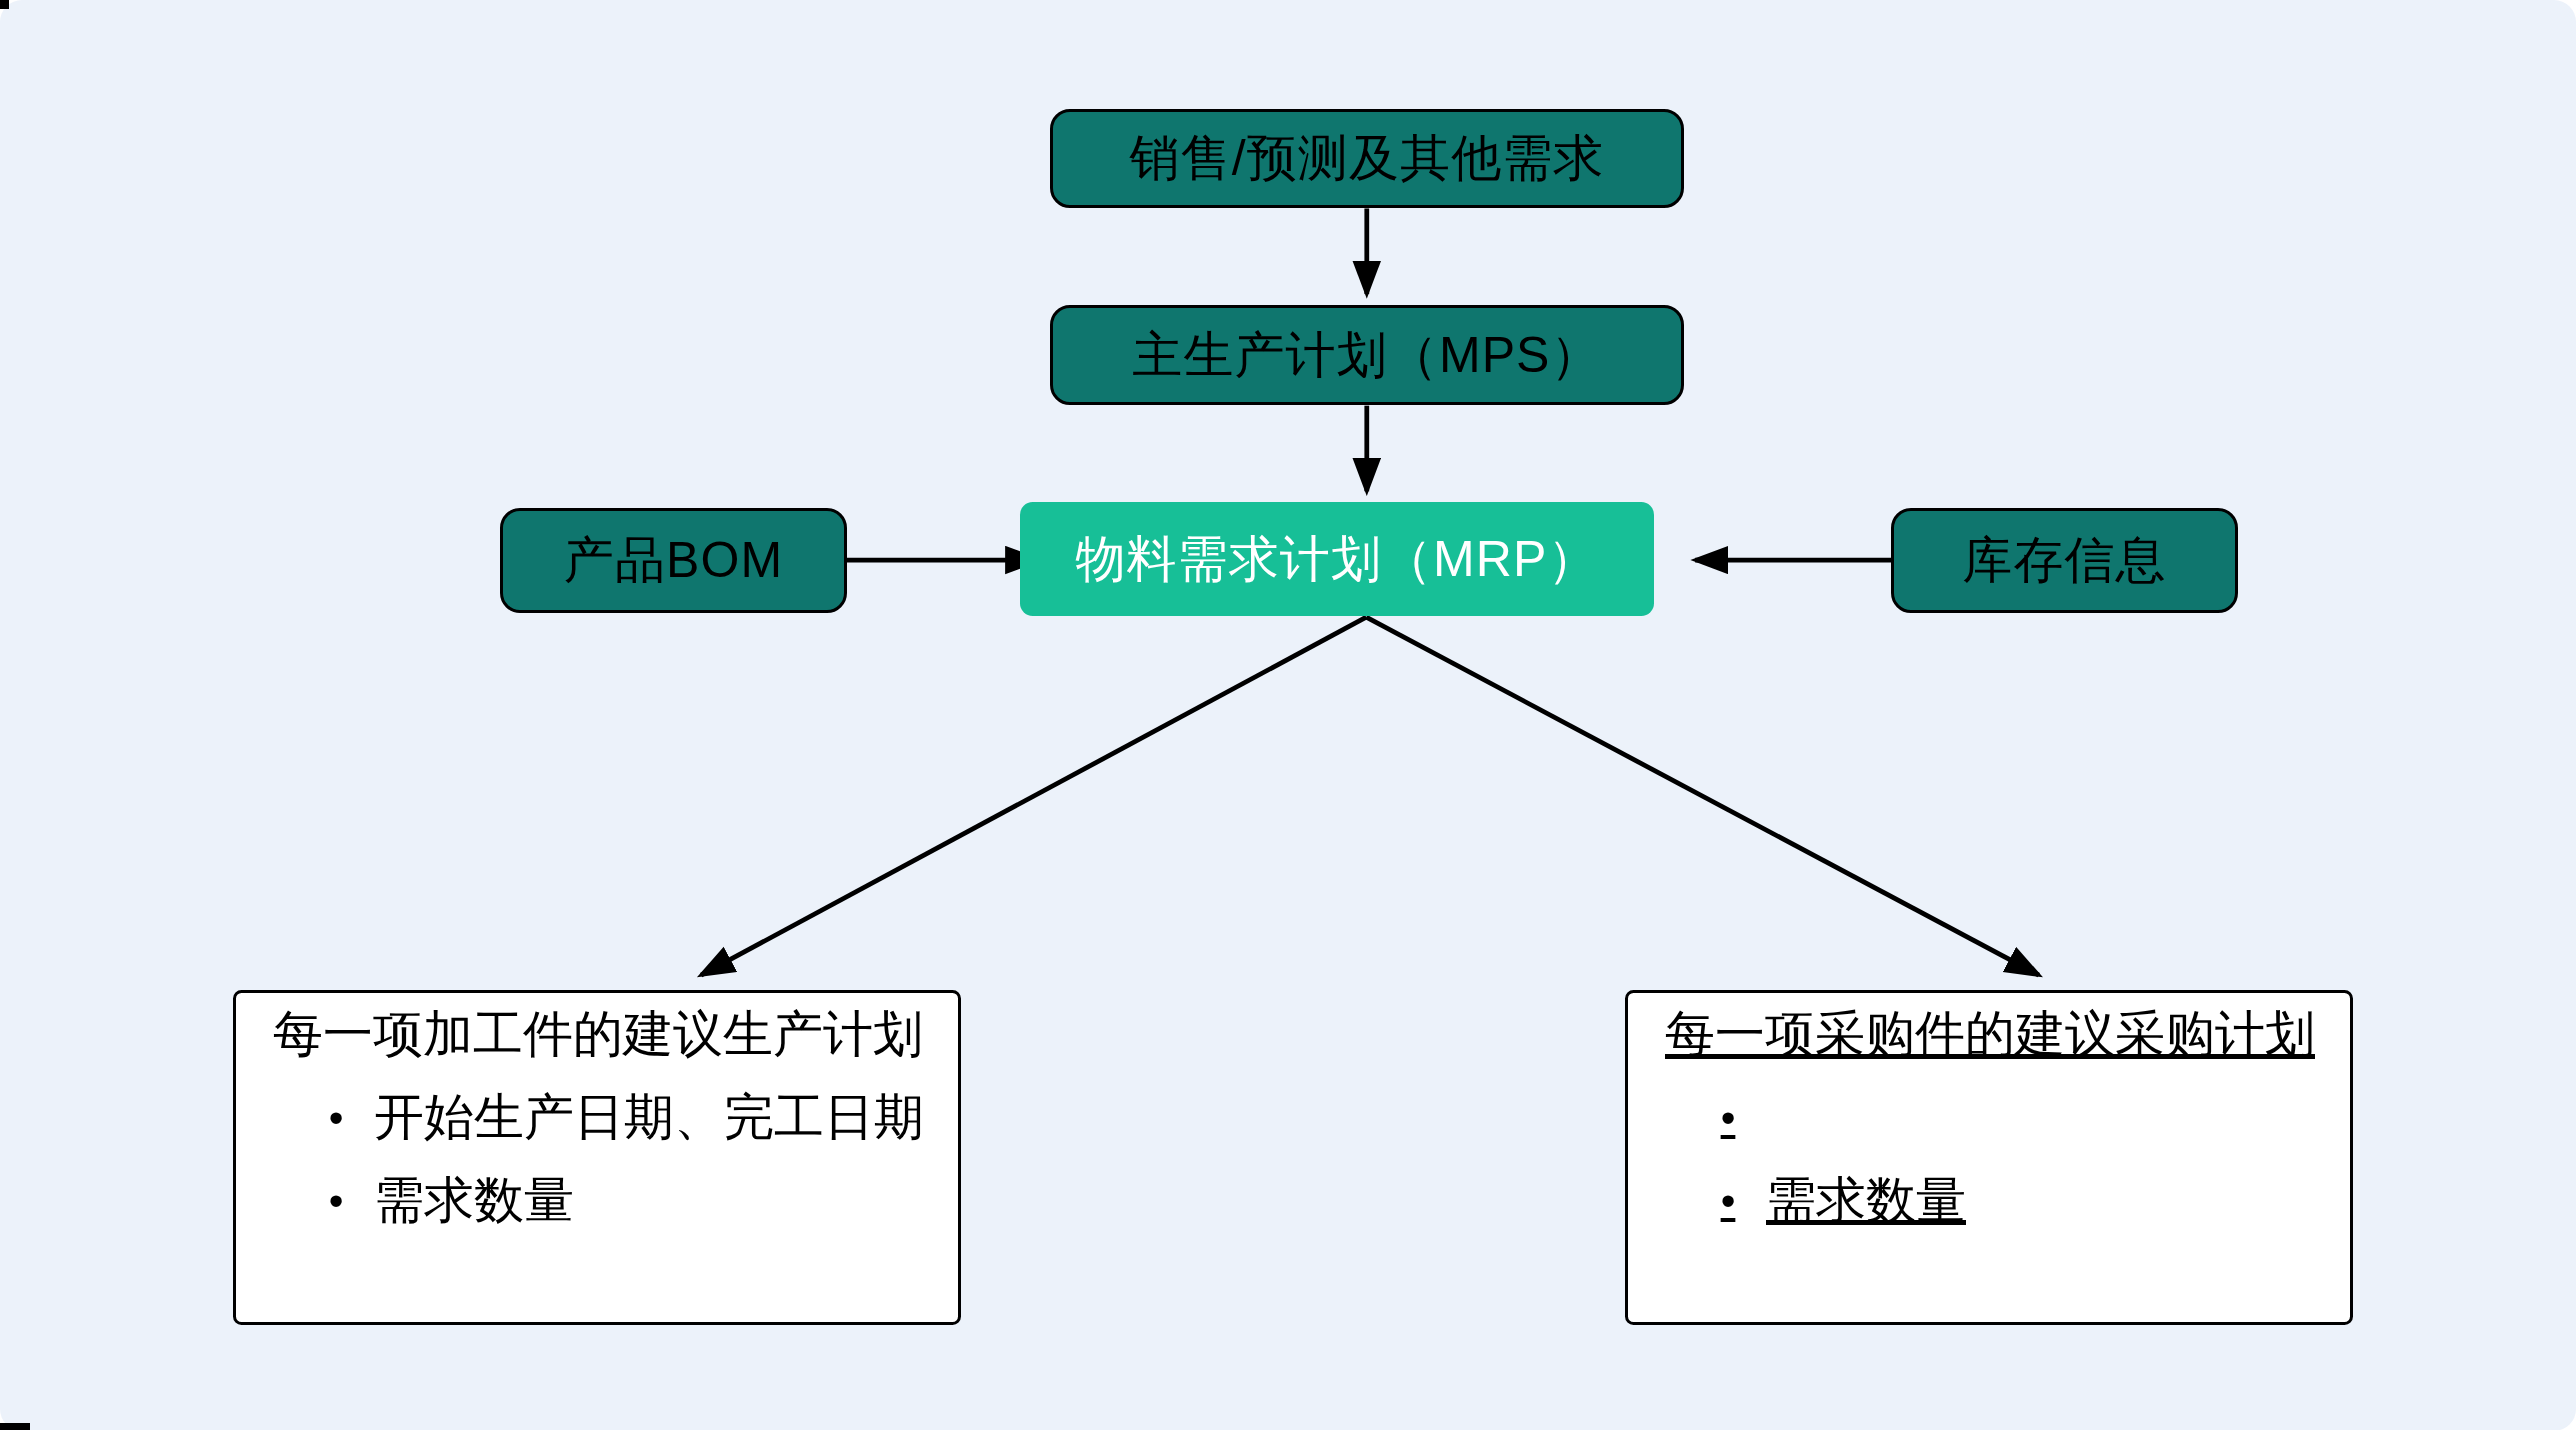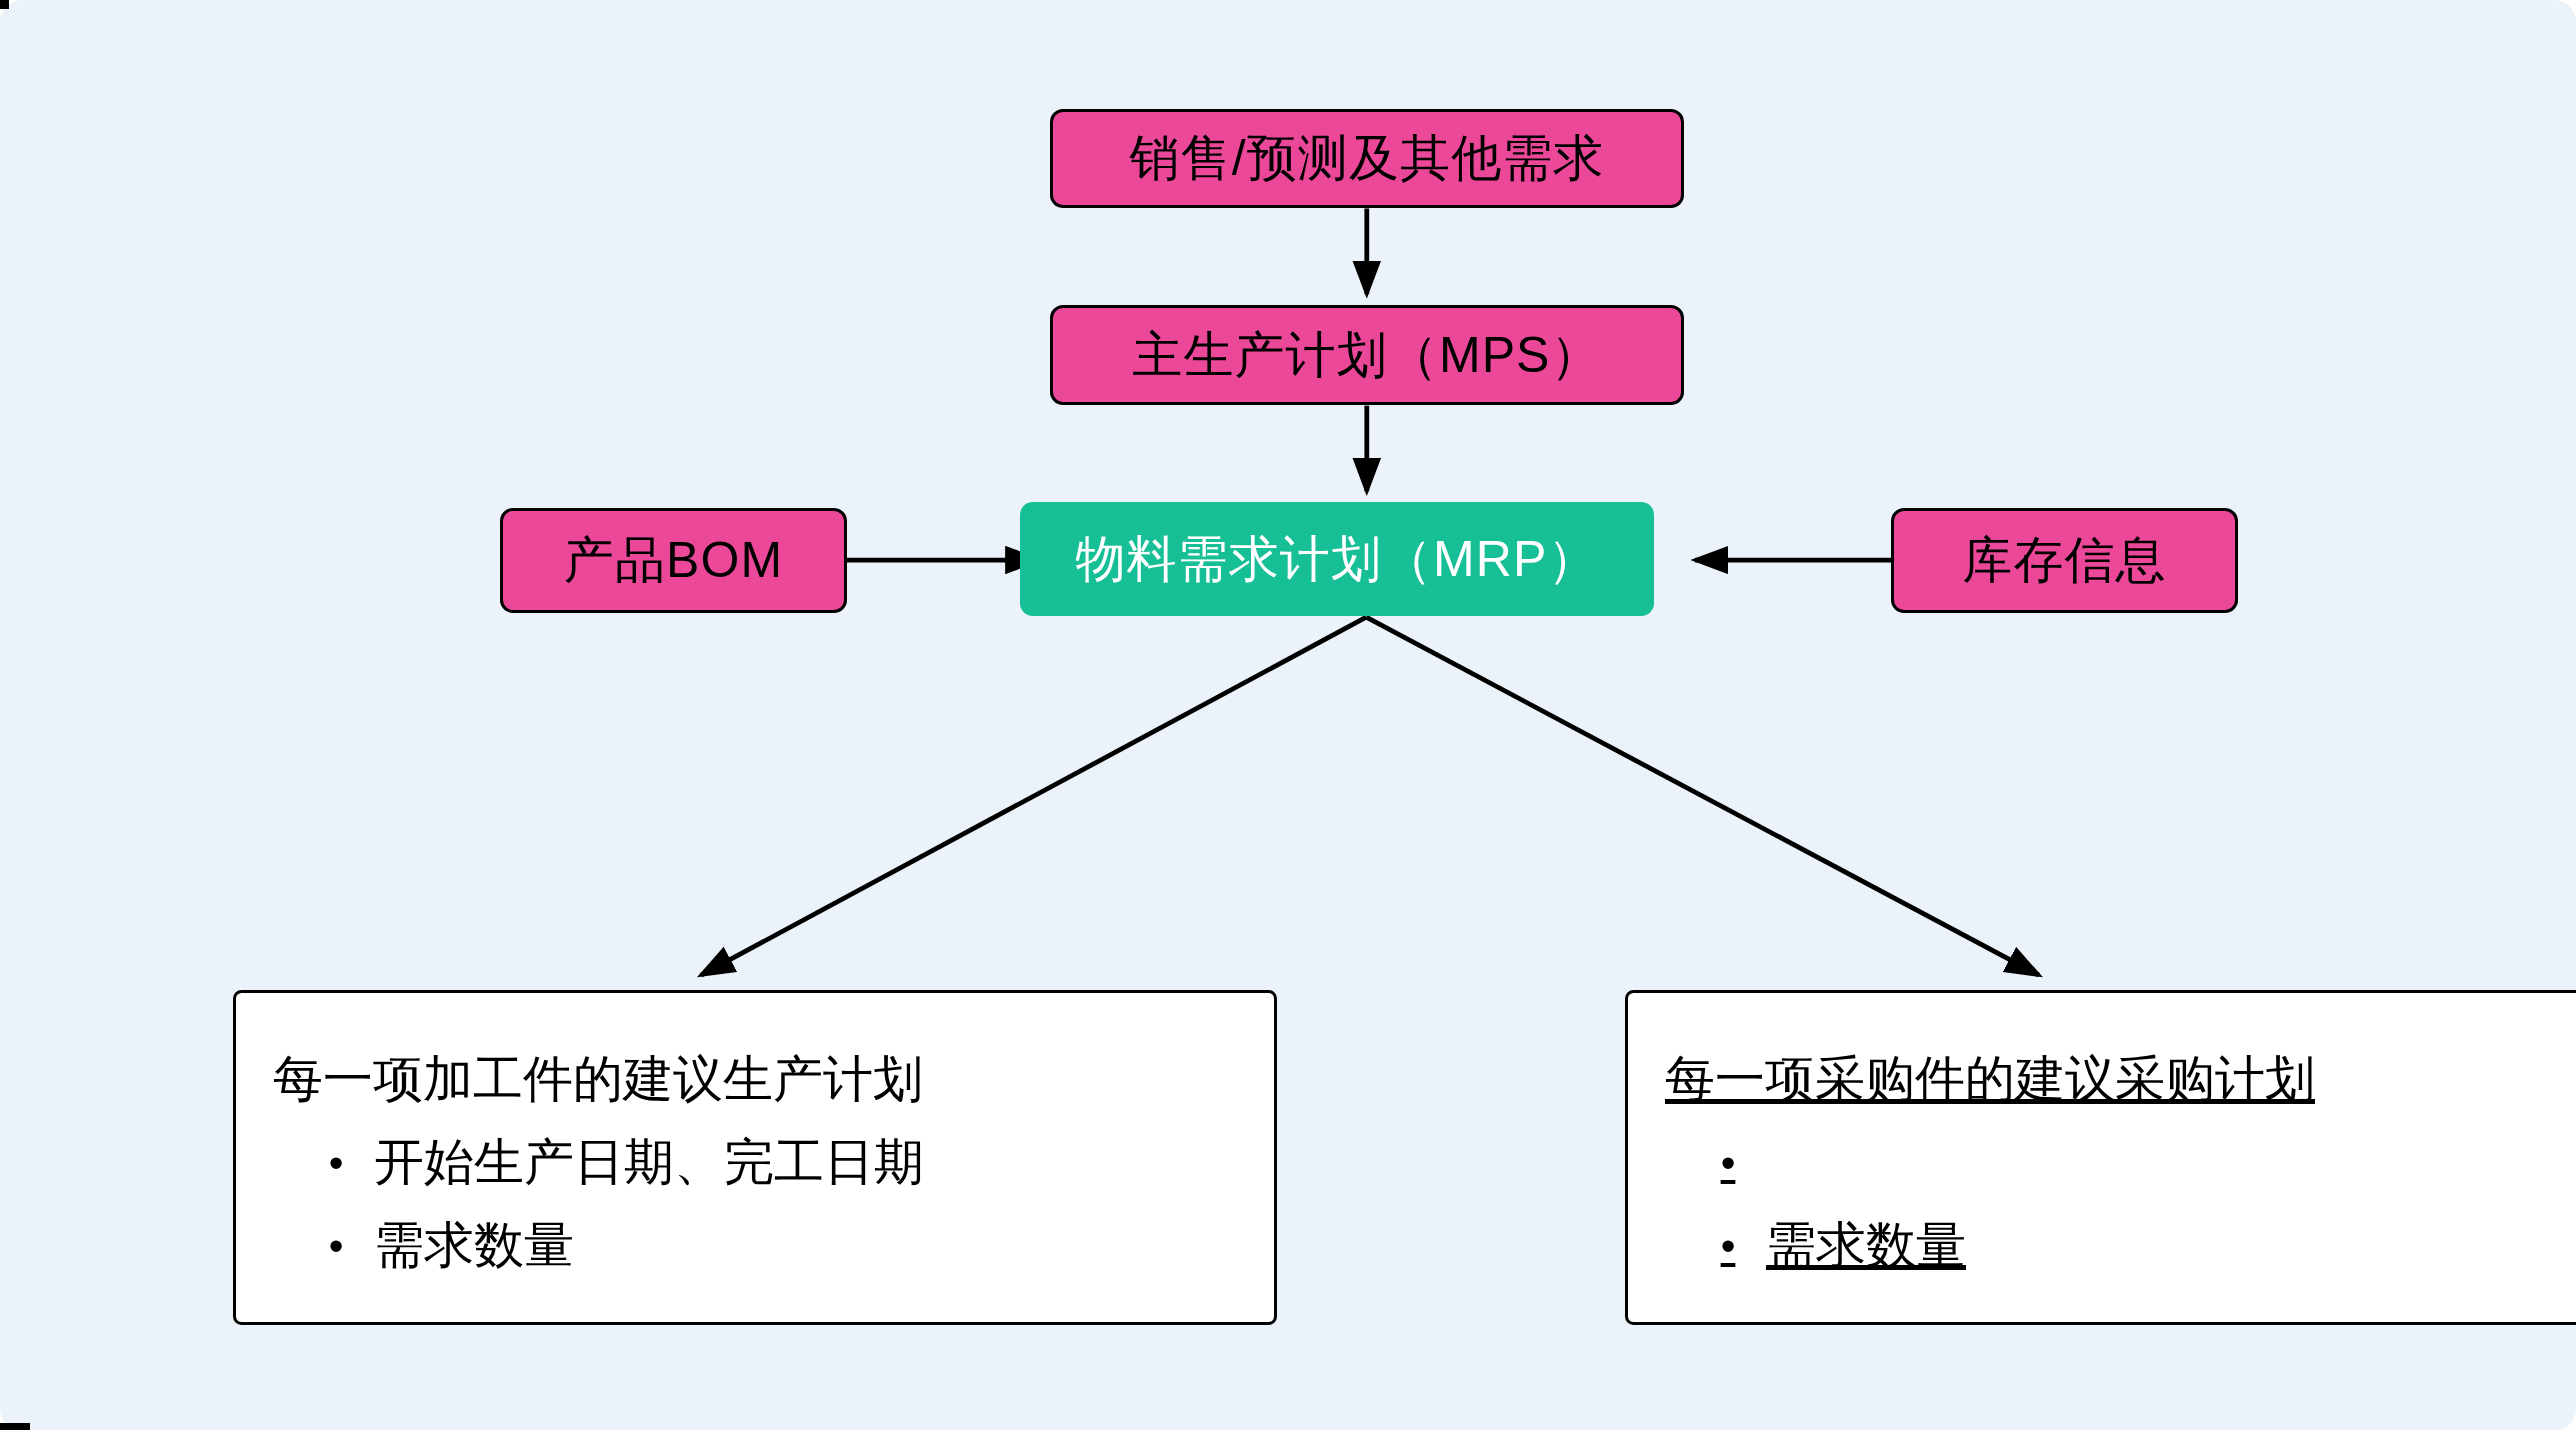--- a/index.html
+++ b/index.html
@@ -12,44 +12,44 @@
   .canvas{
     position:absolute;left:0;top:0;width:2576px;height:1431px;
     background:#ECF2FA;border-radius:22px;
   }
   .artifact{position:absolute;background:#000;}
   .artifact.tl{left:0;top:0;width:8.5px;height:8.5px;}
   .artifact.bl{left:0;top:1423px;width:30px;height:7.4px;}
 
   .node{
     position:absolute;
-    background:#ec4899;
+    background:#0f766e;
     border:3.2px solid #000000;
-    border-radius:13px;
+    border-radius:20px;
     display:flex;align-items:center;justify-content:center;
     font-size:50px;font-weight:500;color:#000;
     letter-spacing:1.1px;
     box-sizing:border-box;
     white-space:nowrap;
   }
   .node.sales{left:1050px;top:109px;width:634px;height:99px;}
   .node.mps{left:1050px;top:305px;width:634px;height:100px;}
   .node.mrp{
     left:1020px;top:502px;width:634px;height:114px;
     background:#17BF97;border:none;border-radius:12.7px;color:#ffffff;
   }
   .node.bom{left:500px;top:508px;width:347px;height:105px;text-align:right;}
   .node.inv{left:1891px;top:508px;width:347px;height:105px;}
 
   .plan{
-    position:absolute;width:1044px;height:335px;
+    position:absolute;width:728px;height:335px;
     background:#ffffff;border:3.2px solid #000000;border-radius:8.5px;
     box-sizing:border-box;
     font-size:50px;font-weight:500;color:#000;
-    padding-top:45px;padding-left:37px;
+    padding-left:37px;
     white-space:nowrap;
   }
   .plan.left{left:233px;top:990px;}
   .plan.right{left:1625px;top:990px;text-decoration:underline;}
   .plan-title{height:83px;line-height:83px;}
   .plan-bullet{height:83px;line-height:83px;display:flex;align-items:center;}
   .plan-bullet .dot{
     width:32px;text-align:center;margin-left:47px;margin-right:22px;
     font-size:42px;
   }

